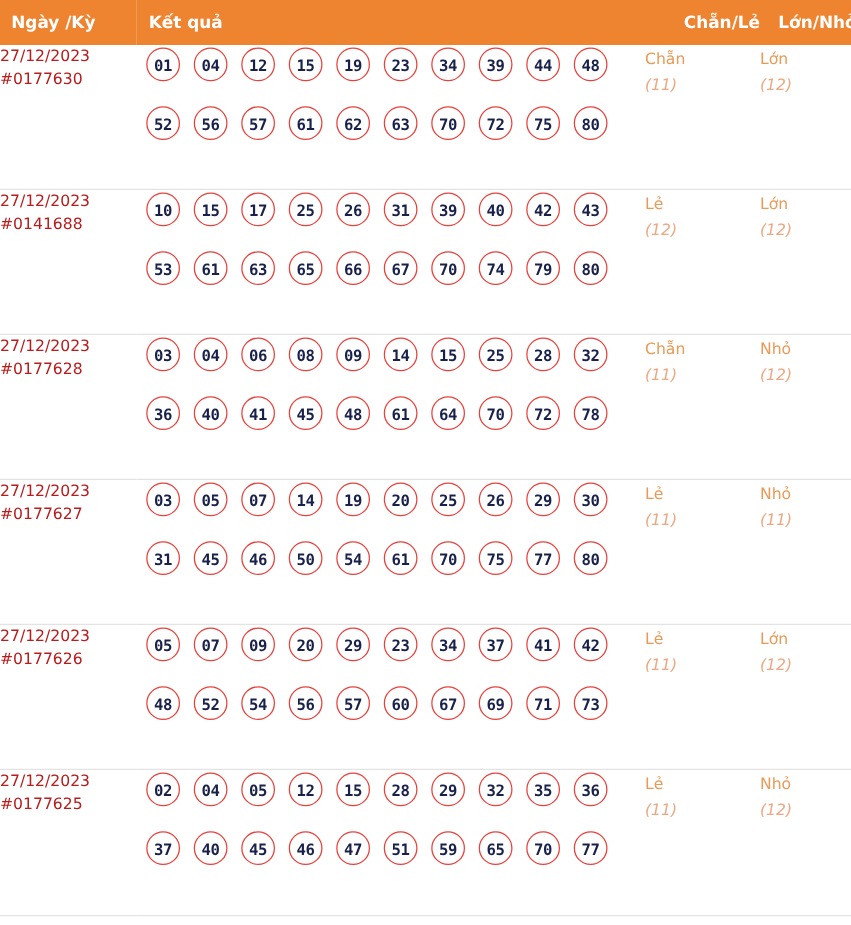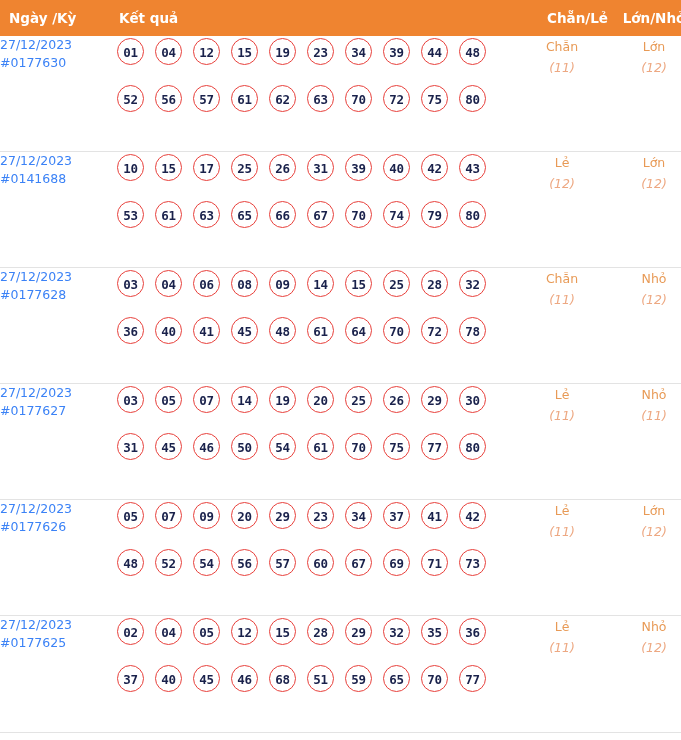--- a/index.html
+++ b/index.html
@@ -48,21 +48,21 @@
     vertical-align: top;
     height: 115px;
   }
   .result-row.last-row > td {
     height: 116px;
   }
 
   
   .date-cell {
     padding: 12px 0 0 9px;
-    color: #3b82f6;
+    color: #b91c1c;
     font-size: 12.5px;
     line-height: 18px;
     white-space: nowrap;
   }
   .draw-date { display: block; }
   .draw-id   { display: block; }
 
   
   .results-cell {
     padding: 0;
@@ -91,21 +91,20 @@
     text-align: center;
     letter-spacing: -0.3px;
     vertical-align: top;
     box-sizing: border-box;
   }
   .ball:last-child { margin-right: 0; }
 
   
   .stat-cell {
     padding-top: 11px;
-    text-align: center;
     color: #e8a070;
     font-size: 12.5px;
     line-height: 21px;
   }
   .stat-label { display: block; color: #e89a56; }
   .stat-count { display: block; color: #eda882; font-style: italic; }
 </style>
 </head>
 <body>
 
@@ -220,21 +219,21 @@
         </td>
       </tr>
       <tr class="result-row last-row">
         <td class="date-cell">
           <span class="draw-date">27/12/2023</span>
           <span class="draw-id">#0177625</span>
         </td>
         <td class="results-cell">
           <div class="ball-grid">
             <div class="ball-line"><span class="ball">02</span><span class="ball">04</span><span class="ball">05</span><span class="ball">12</span><span class="ball">15</span><span class="ball">28</span><span class="ball">29</span><span class="ball">32</span><span class="ball">35</span><span class="ball">36</span></div>
-            <div class="ball-line"><span class="ball">37</span><span class="ball">40</span><span class="ball">45</span><span class="ball">46</span><span class="ball">68</span><span class="ball">51</span><span class="ball">59</span><span class="ball">65</span><span class="ball">70</span><span class="ball">77</span></div>
+            <div class="ball-line"><span class="ball">37</span><span class="ball">40</span><span class="ball">45</span><span class="ball">46</span><span class="ball">47</span><span class="ball">51</span><span class="ball">59</span><span class="ball">65</span><span class="ball">70</span><span class="ball">77</span></div>
           </div>
         </td>
         <td class="stat-cell">
           <span class="stat-label">Lẻ</span>
           <span class="stat-count">(11)</span>
         </td>
         <td class="stat-cell">
           <span class="stat-label">Nhỏ</span>
           <span class="stat-count">(12)</span>
         </td>

